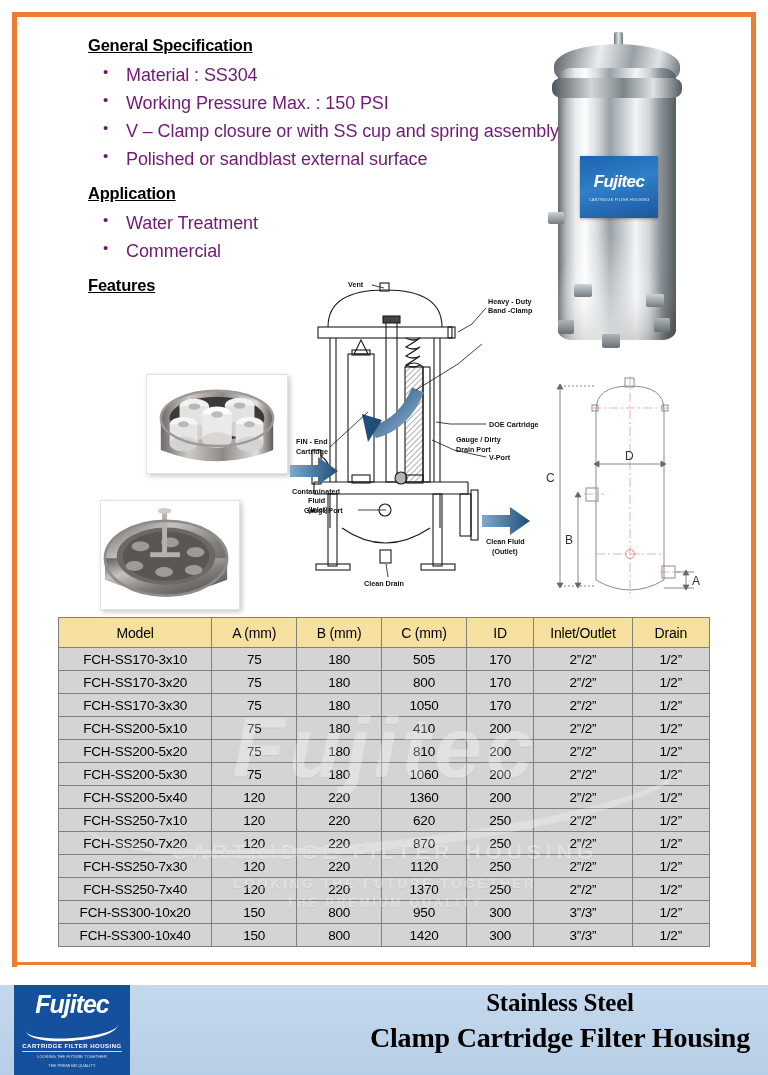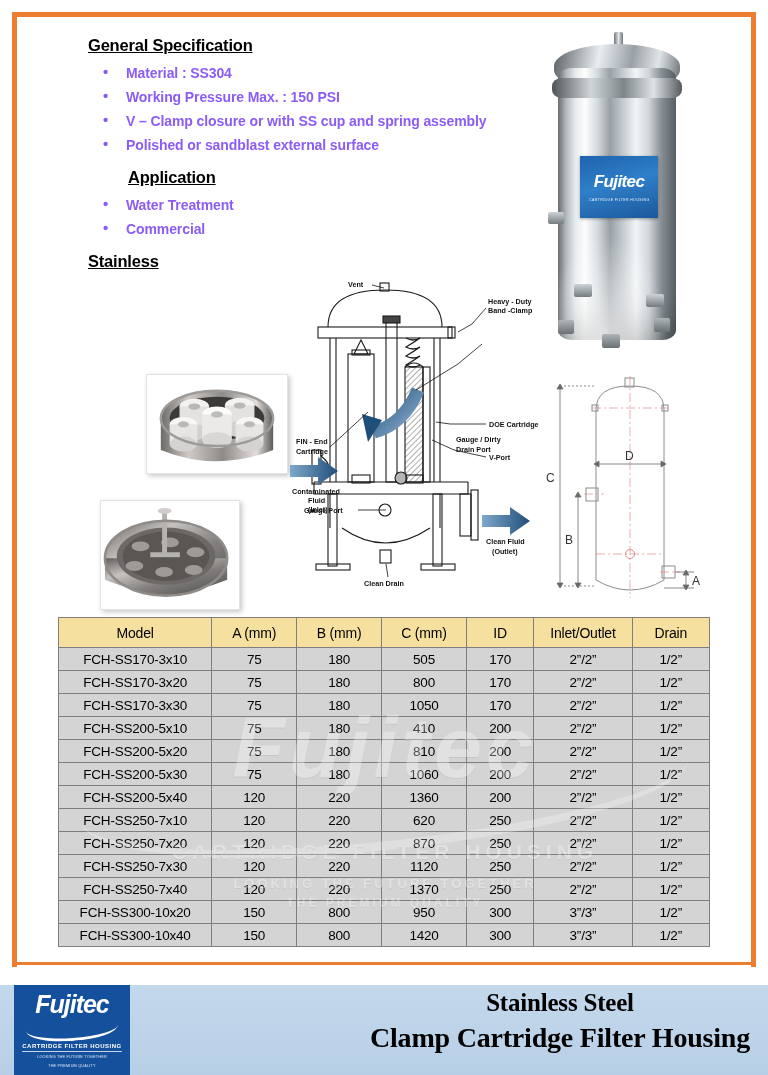--- a/index.html
+++ b/index.html
@@ -27,29 +27,29 @@
   
   .content { position: absolute; left: 88px; top: 36px; width: 440px; }
   h2.sec-title {
     font-size: 16.5px; font-weight: bold; color: #000;
     text-decoration: underline; letter-spacing: -0.2px;
     margin-bottom: 11px;
   }
   ul.bullets { list-style: none; margin: 0 0 16px 0; }
   ul.bullets li {
     position: relative;
-    font-size: 14px; font-weight: bold; color: #8b5cf6;
+    font-size: 18px; font-weight: normal; color: #701a75;
     line-height: 1.0; padding-left: 38px; margin-bottom: 10px;
     letter-spacing: -0.1px; white-space: nowrap;
   }
   ul.bullets li::before {
     content: "\2022"; position: absolute; left: 15px; top: -2px;
     font-size: 15px;
   }
-  .sec-app { margin-top: 5px; margin-left: 40px; }
+  .sec-app { margin-top: 5px; }
   .sec-feat { margin-top: 5px; }
 
   
   .product-photo {
     position: absolute; left: 536px; top: 26px;
     width: 166px; height: 334px;
   }
   .ph-body {
     position: absolute; left: 22px; top: 42px;
     width: 118px; height: 272px;
@@ -238,21 +238,21 @@
       <li>V – Clamp closure or with SS cup and spring assembly</li>
       <li>Polished or sandblast external surface</li>
     </ul>
 
     <h2 class="sec-title sec-app">Application</h2>
     <ul class="bullets">
       <li>Water Treatment</li>
       <li>Commercial</li>
     </ul>
 
-    <h2 class="sec-title sec-feat">Stainless</h2>
+    <h2 class="sec-title sec-feat">Features</h2>
   </div>
 
   <div class="product-photo">
     <div class="ph-vent"></div>
     <div class="ph-lid"></div>
     <div class="ph-body"></div>
     <div class="ph-collar"></div>
     <div class="ph-port" style="left:12px; top:186px; width:16px; height:12px;"></div>
     <div class="ph-port" style="left:38px; top:258px; width:18px; height:13px;"></div>
     <div class="ph-port" style="left:110px; top:268px; width:18px; height:13px;"></div>

